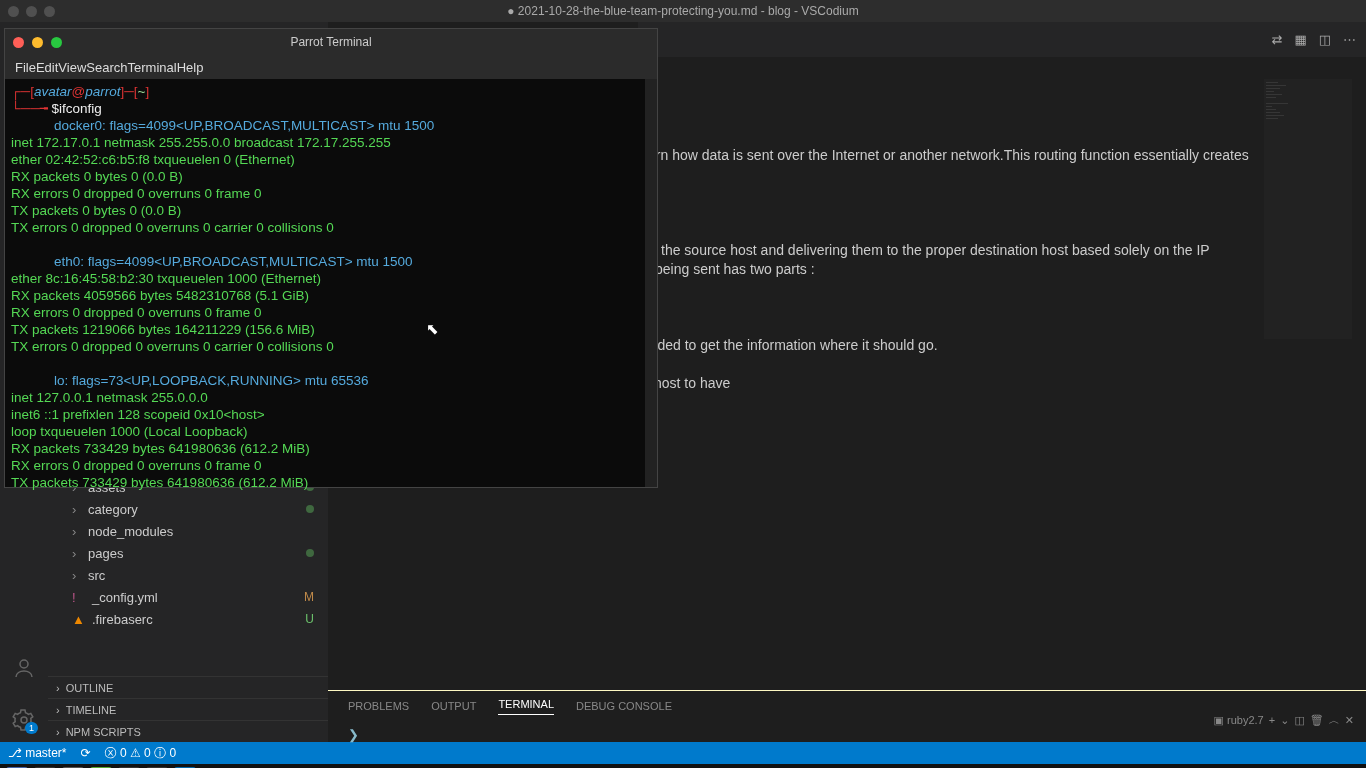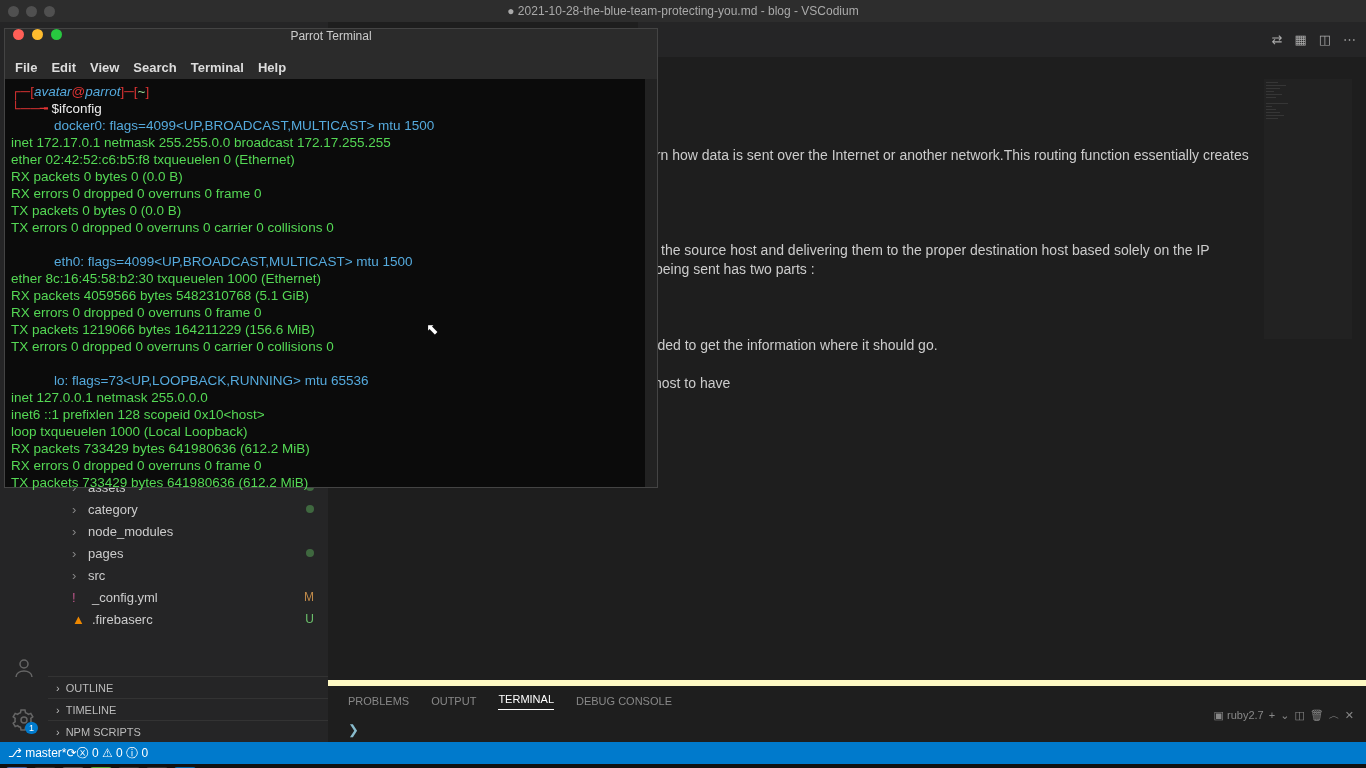--- a/index.html
+++ b/index.html
@@ -28,35 +28,35 @@
 .editor-area{flex:1;display:flex;flex-direction:column;background:#1e1e1e;position:relative;}
 .tabs{height:35px;background:#252526;display:flex;align-items:center;}
 .tab{height:35px;background:#1e1e1e;display:flex;align-items:center;padding:0 10px;gap:6px;font-size:13px;color:#fff;}
 .tab .dirty{width:8px;height:8px;border-radius:50%;background:#fff;}
 .tab-actions{margin-left:auto;display:flex;gap:12px;padding-right:10px;color:#aaa;}
 .breadcrumb{height:22px;display:flex;align-items:center;padding-left:14px;font-size:12px;color:#888;gap:6px;}
 .editor-body{flex:1;display:flex;font-family:'Consolas','Monaco',monospace;font-size:14px;line-height:19px;position:relative;}
 .gutter{width:50px;text-align:right;color:#555;padding-right:18px;padding-top:10px;}
 .code{flex:1;padding-top:10px;color:#ccc;white-space:pre-wrap;padding-right:110px;}
 .minimap{position:absolute;right:14px;top:0;width:88px;height:260px;background:#232323;opacity:.8;font-size:2px;line-height:3px;overflow:hidden;padding:2px;color:#555;}
-.panel-bottom{height:62px;border-top:6px solid #fef9c3;background:#1e1e1e;}
+.panel-bottom{height:52px;border-top:1px solid #fef9c3;background:#1e1e1e;}
 .panel-tabs{height:30px;display:flex;align-items:center;gap:22px;padding-left:20px;font-size:11px;color:#888;}
 .panel-tabs .active{color:#fff;border-bottom:1px solid #fff;padding-bottom:4px;}
 .panel-tabs .right{margin-left:auto;display:flex;gap:5px;padding-right:12px;align-items:center;margin-top:28px;}
-.statusbar{height:22px;background:#007acc;display:flex;align-items:center;color:#fff;font-size:12px;padding:0 8px;}
+.statusbar{height:22px;background:#007acc;display:flex;align-items:center;color:#fff;font-size:12px;padding:0 8px;gap:14px;}
 .statusbar .right{margin-left:auto;display:flex;gap:14px;align-items:center;}
 .taskbar{height:24px;background:#111;display:flex;align-items:center;padding:0 6px;gap:6px;}
 .task-ico{width:22px;height:18px;background:#333;border-radius:3px;}
 
 
 .term{position:absolute;left:4px;top:28px;width:654px;height:460px;background:#0b0b0b;border:1px solid #444;z-index:50;font-family:'Consolas','Monaco',monospace;}
-.term-title{height:26px;background:#2b2b2b;display:flex;align-items:flex-start;padding:0 8px;gap:8px;position:relative;}
+.term-title{height:26px;background:#2b2b2b;display:flex;align-items:center;padding:0 8px;gap:8px;position:relative;}
 .term-title .dot.r{background:#ff5f57}.term-title .dot.y{background:#febc2e}.term-title .dot.g{background:#28c840}
 .term-title .tt{position:absolute;left:50%;transform:translateX(-50%);color:#ccc;font-size:12px;}
-.term-menu{height:24px;background:#2b2b2b;display:flex;align-items:center;gap:14px;padding-left:10px;font-size:13px;color:#ddd;font-weight:bold;}
+.term-menu{height:24px;background:#2b2b2b;display:flex;align-items:center;padding-left:10px;font-size:13px;color:#ddd;}
 .term-body{padding:4px 6px;font-size:13.5px;line-height:17px;color:#55d955;}
 .term-body .prompt{color:#d33;}
 .term-body .user{color:#5ad;font-style:italic;}
 .term-body .cmd{color:#eee;}
 .term-body .iface{color:#5ad;margin-left:43px;}
 .term-scroll{position:absolute;right:0;top:50px;width:12px;height:408px;background:#222;}
 .cursor-img{position:absolute;left:426px;top:320px;z-index:60;color:#fff;font-size:15px;pointer-events:none;}
 </style>
 </head>
 <body>

